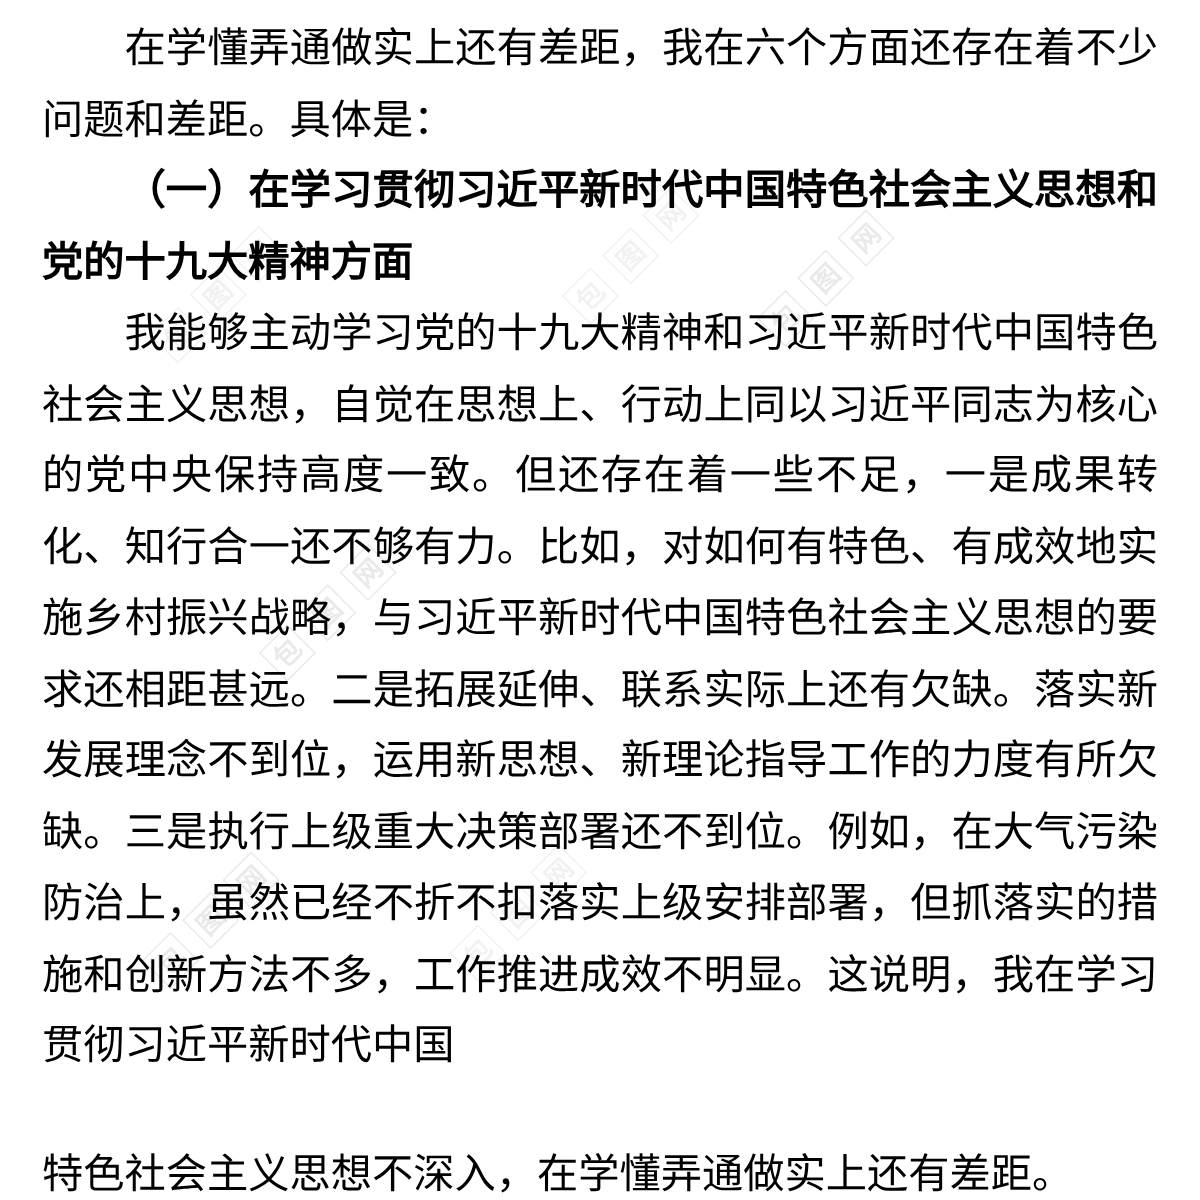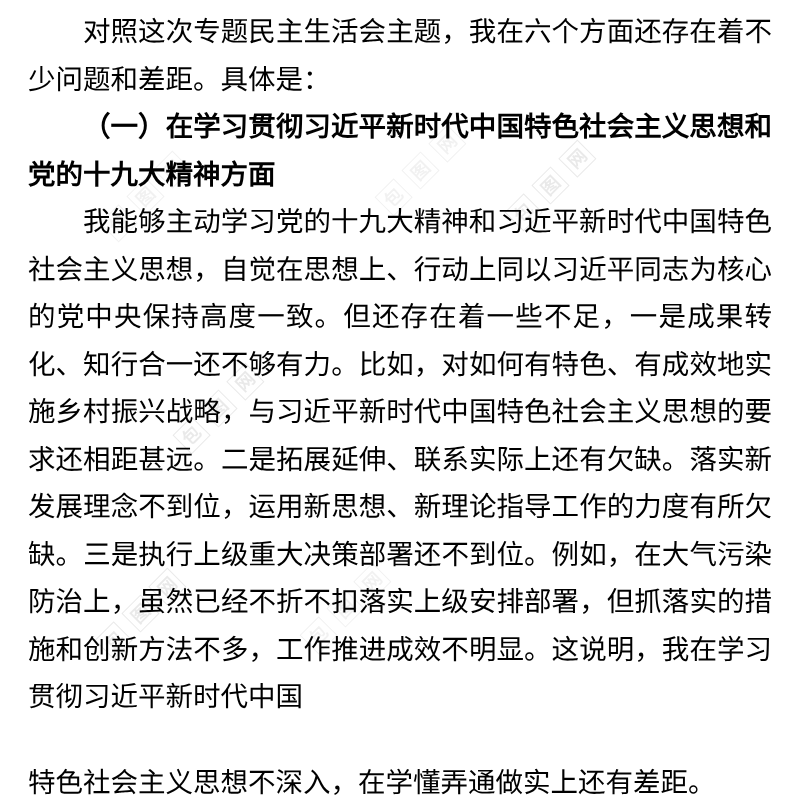--- a/index.html
+++ b/index.html
@@ -101,21 +101,21 @@
     <span class="wm-cell">图</span>
     <span class="wm-cell">网</span>
   </div>
   <div class="wm wm6 faint" aria-hidden="true">
     <span class="wm-cell">包</span>
     <span class="wm-cell">图</span>
     <span class="wm-cell">网</span>
   </div>
 
   <div class="content">
-    <p class="para">对照这次专题民主生活会主题，我在六个方面还存在着不少问题和差距。具体是：</p>
+    <p class="para">在学懂弄通做实上还有差距，我在六个方面还存在着不少问题和差距。具体是：</p>
 
     <h2 class="heading">（一）在学习贯彻习近平新时代中国特色社会主义思想和党的十九大精神方面</h2>
 
     <p class="para"><span>我能够主动学习党的十九大精神和习近平新时代中国特色社会主义思想，自觉在思想上、行动上同以习近平同志为核心的党中央保持高度一致。但还存在着一些不足，</span><span class="bold-run">一是</span><span>成果转化、知行合一还不够有力。比如，对如何有特色、有成效地实施乡村振兴战略，与习近平新时代中国特色社会主义思想的要求还相距甚远。</span><span class="bold-run">二是</span><span>拓展延伸、联系实际上还有欠缺。落实新发展理念不到位，运用新思想、新理论指导工作的力度有所欠缺。</span><span class="bold-run">三是</span><span>执行上级重大决策部署还不到位。例如，在大气污染防治上，虽然已经不折不扣落实上级安排部署，但抓落实的措施和创新方法不多，工作推进成效不明显。这说明，我在学习贯彻习近平新时代中国</span></p>
 
     <p class="para continued">特色社会主义思想不深入，在学懂弄通做实上还有差距。</p>
 
   </div>
 
 </div>

